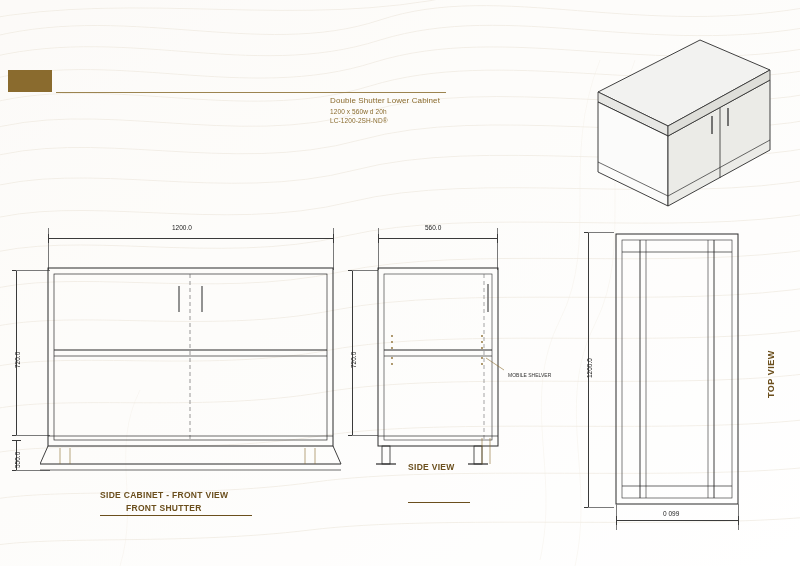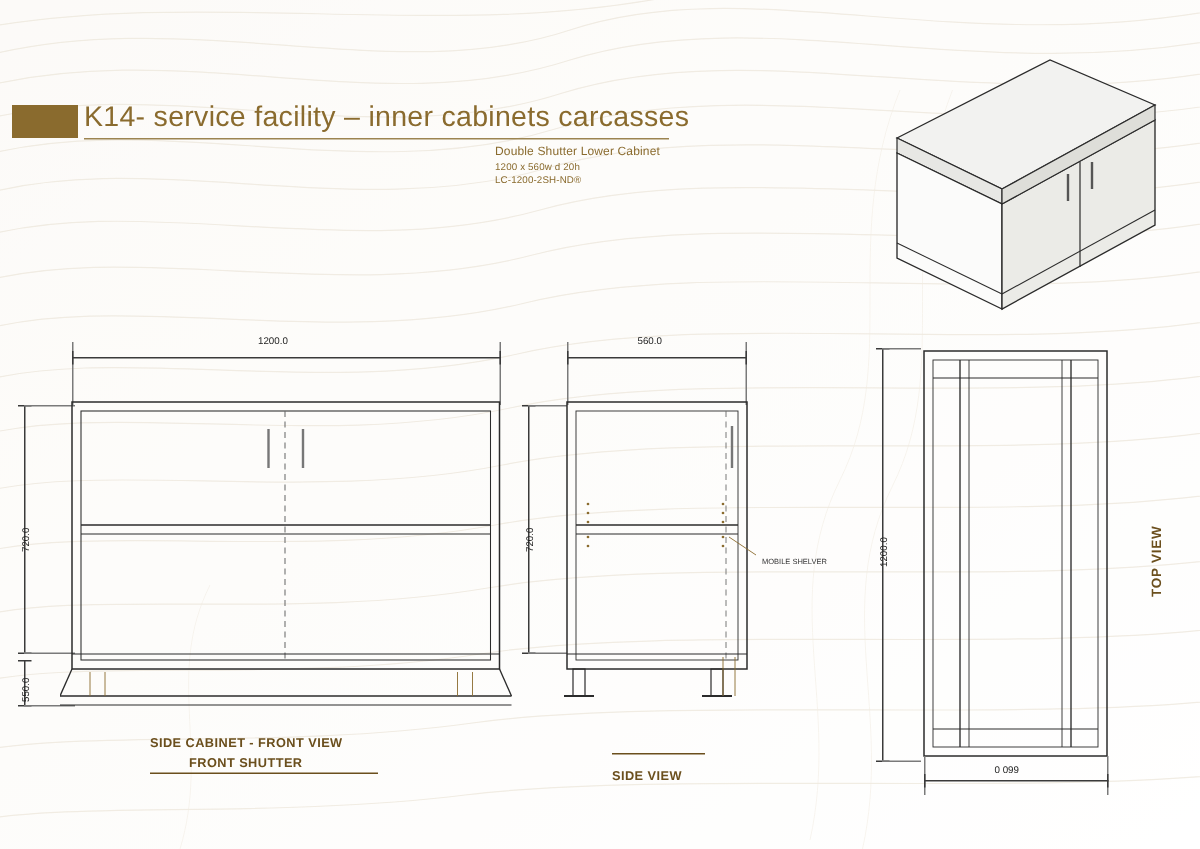--- a/index.html
+++ b/index.html
@@ -134,21 +134,20 @@
       <path d="M-20,20 C140,-10 300,30 460,-5 C600,-35 720,10 820,-10"></path>
     </g>
     <g stroke="#e3d8c4" fill="none" stroke-width="0.6" opacity="0.6">
       <path d="M540,560 C560,470 520,400 560,320 C600,240 560,160 600,60"></path>
       <path d="M575,566 C595,476 555,404 595,324 C635,244 595,164 635,60"></path>
       <path d="M120,566 C140,500 110,450 140,390"></path>
     </g>
   </svg>
 
   <div class="abs" id="title-swatch"></div>
-  <div class="abs" id="title-text">K14- service facility – inner cabinets carcasses</div>
   <div class="abs" id="title-rule"></div>
   <div class="abs subline" id="sub1">Double Shutter Lower Cabinet</div>
   <div class="abs subline" id="sub2">1200 x 560w d 20h</div>
   <div class="abs subline" id="sub3">LC-1200-2SH-ND®</div>
 
   <svg class="abs" style="left:570px; top:30px;" width="210" height="180" viewBox="0 0 210 180">
 
     <polygon points="28,62 130,10 200,40 98,96" fill="#f2f2f0" stroke="#2b2b2b" stroke-width="0.9"></polygon>
 
     <polygon points="28,62 98,96 98,106 28,72" fill="#e7e7e4" stroke="#2b2b2b" stroke-width="0.8"></polygon>
@@ -261,21 +260,21 @@
     <rect x="12" y="188" width="8" height="18" fill="none" stroke="#2b2b2b" stroke-width="0.8"></rect>
     <rect x="104" y="188" width="8" height="18" fill="none" stroke="#2b2b2b" stroke-width="0.8"></rect>
     <line x1="6" y1="206" x2="26" y2="206" stroke="#2b2b2b" stroke-width="1.2"></line>
     <line x1="98" y1="206" x2="118" y2="206" stroke="#2b2b2b" stroke-width="1.2"></line>
     <line x1="112" y1="180" x2="112" y2="206" stroke="#8a6b2e" stroke-width="0.6"></line>
     <line x1="120" y1="180" x2="120" y2="206" stroke="#8a6b2e" stroke-width="0.6"></line>
   </svg>
 
   <div class="note" style="left:508px; top:372px;">MOBILE SHELVER</div>
 
-  <div class="caption" style="left:408px; top:512px;text-align:center;">SIDE VIEW</div>
+  <div class="caption" style="left:408px; top:462px;text-align:center;">SIDE VIEW</div>
   <div class="caption-under" style="left:408px; top:502px; width:62px;"></div>
 
   <div class="dim-ln abs" style="left:588px; top:232px; width:1px; height:275px;"></div>
   <div class="dim-ln abs" style="left:584px; top:232px; width:9px; height:1px;"></div>
   <div class="dim-ln abs" style="left:584px; top:507px; width:9px; height:1px;"></div>
   <div class="ext abs" style="left:588px; top:232px; width:26px; height:1px;"></div>
   <div class="ext abs" style="left:588px; top:507px; width:26px; height:1px;"></div>
   <div class="dim-txt vert" style="left:586px; top:378px;">1200.0</div>
 
   <svg class="abs" style="left:610px; top:228px;" width="140" height="282" viewBox="0 0 140 282">

